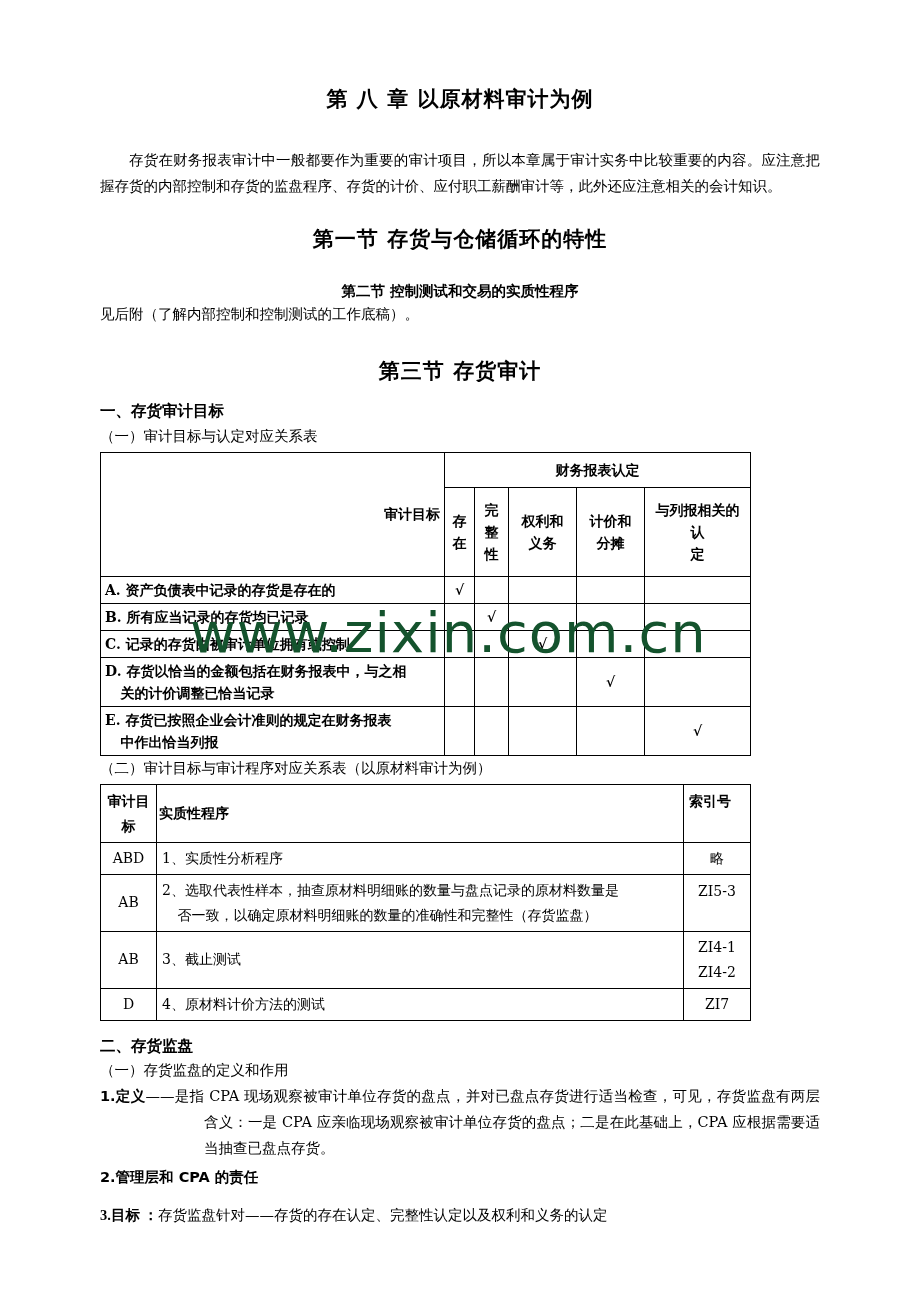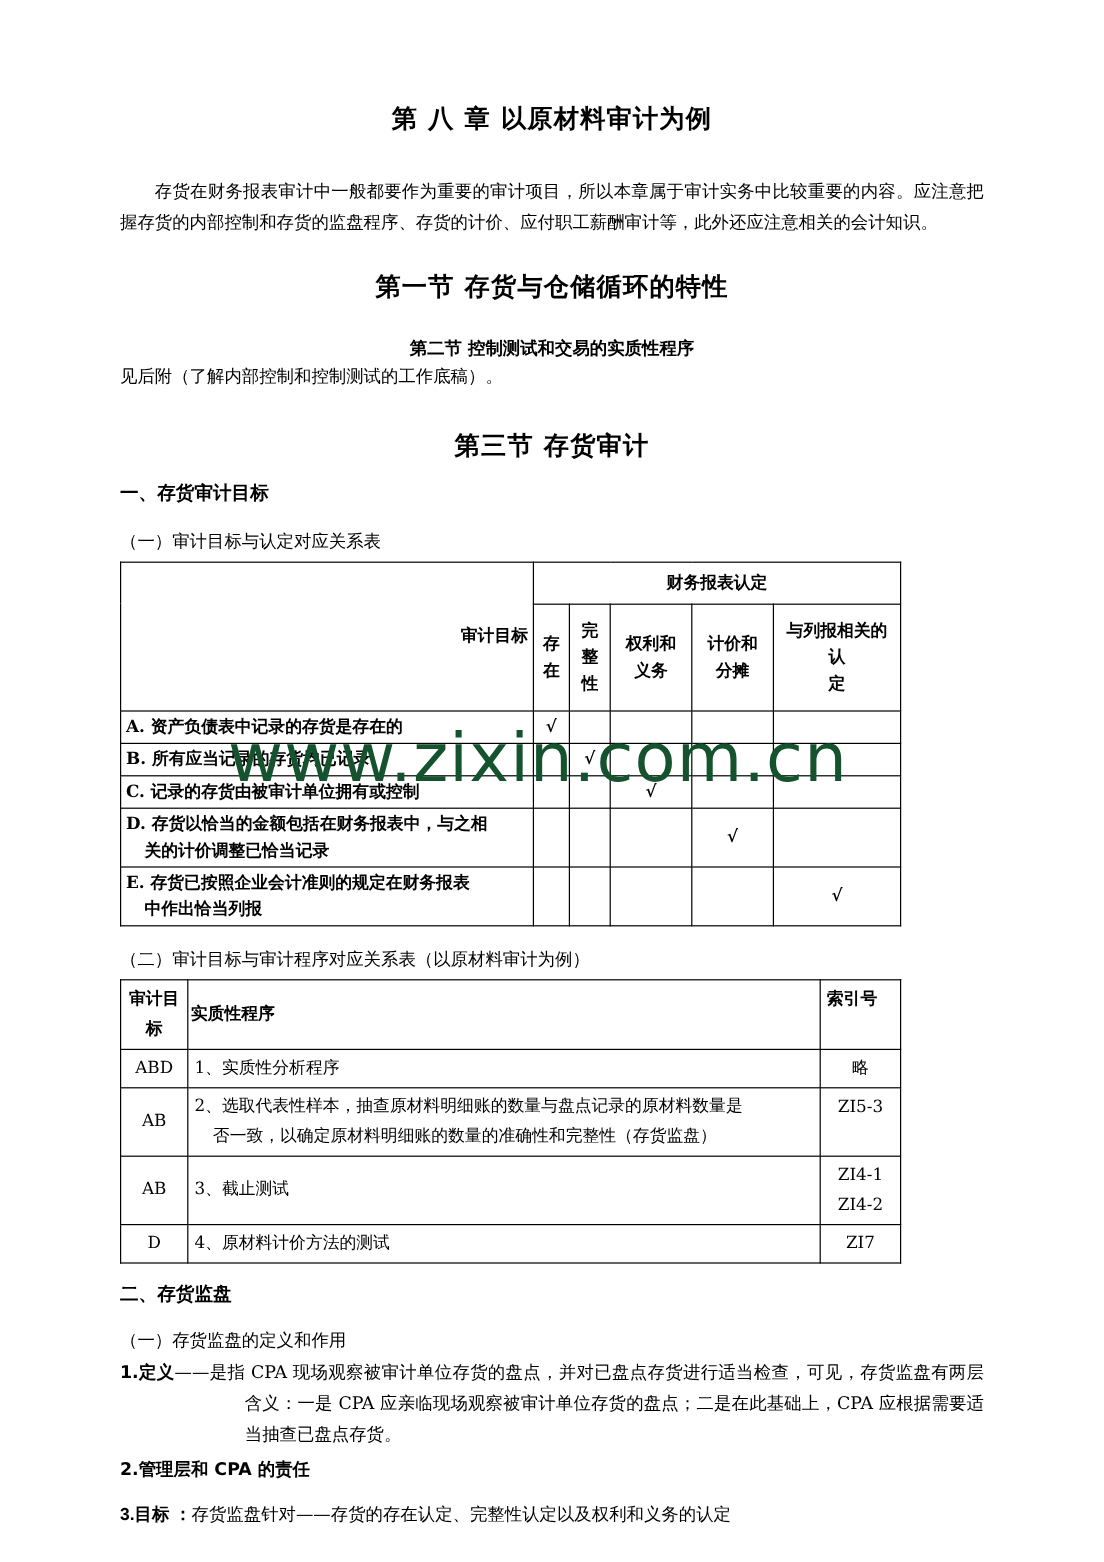--- a/index.html
+++ b/index.html
@@ -91,21 +91,21 @@
   .body-p {
     font-size: 14.5px;
     line-height: 26px;
     text-align: justify;
     text-justify: inter-ideograph;
   }
   .indent2 { text-indent: 2em; }
   .sub-label {
     font-size: 14.5px;
     line-height: 25px;
-    margin-top: 16px;
+    margin-top: 0;
   }
   .hang-para {
     font-size: 14.5px;
     line-height: 26px;
     text-align: justify;
     padding-left: 104px;
     text-indent: -104px;
   }
   .hang-para .lead {
     font-weight: bold;
@@ -118,21 +118,21 @@
     line-height: 25px;
     margin-top: 4px;
   }
   .goal-line {
     font-size: 14.5px;
     line-height: 26px;
     margin-top: 12px;
   }
   .goal-line .lead {
     font-weight: bold;
-    font-family: Liberation Sans, sans-serif;
+    font-family: Liberation Serif, serif;
   }
 
   
   table.doc-table {
     border-collapse: collapse;
     width: 650px;
     margin-top: 3px;
     table-layout: fixed;
   }
   table.doc-table td, table.doc-table th {

